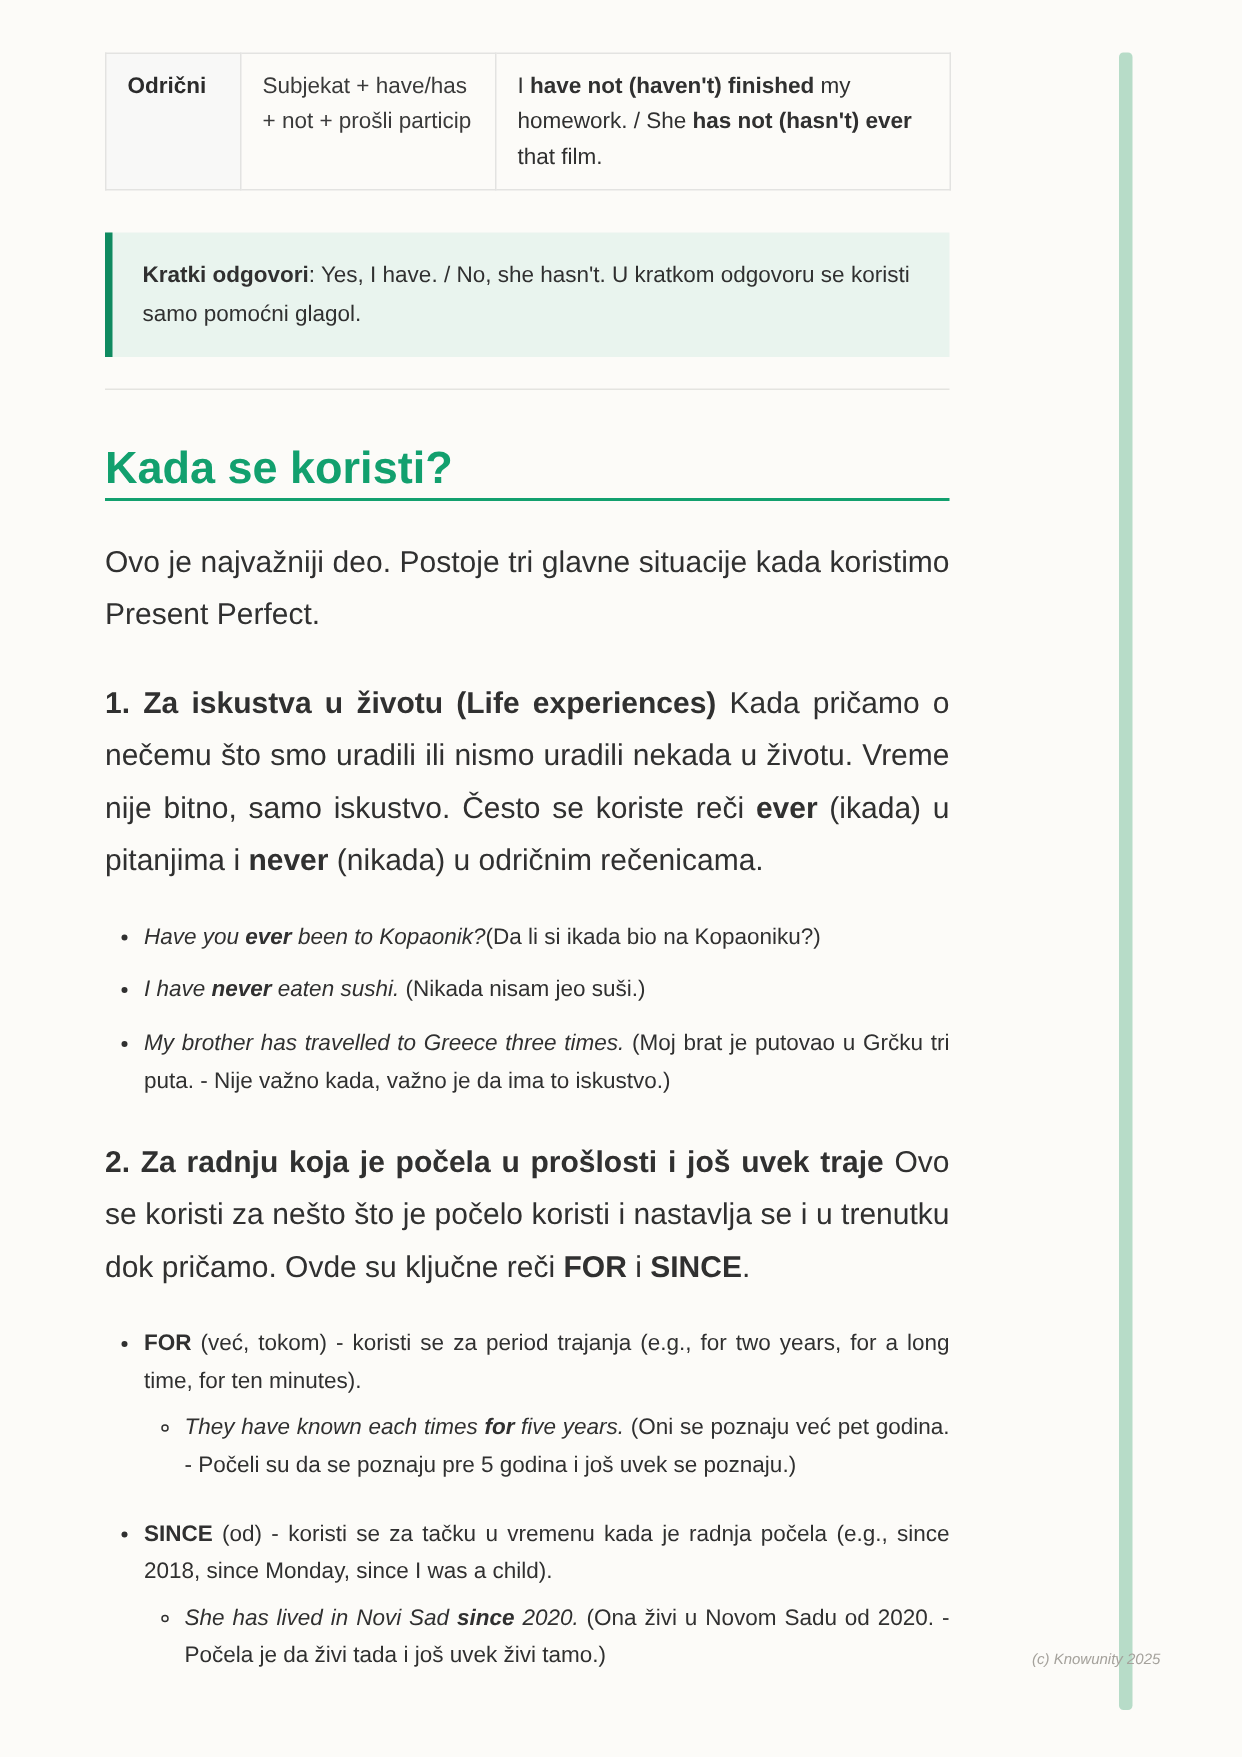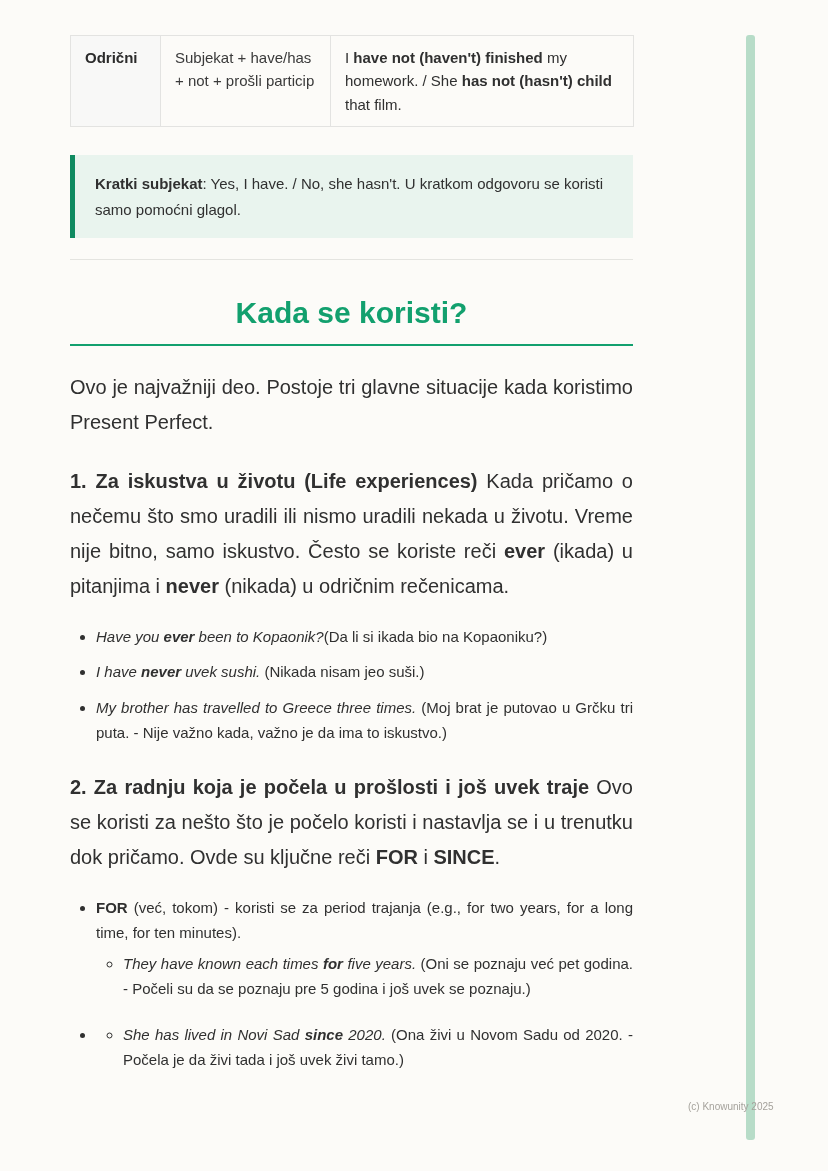--- a/index.html
+++ b/index.html
@@ -35,22 +35,20 @@
 
   hr.divider { margin: 21px 0 0; border: none; border-top: 1px solid #e4e4e0; }
 
   h1.section-title {
     margin: 34px 0 0;
     font-size: 30px;
     line-height: 1.25;
     font-weight: 700;
     color: var(--accent, #12a06e);
     border-bottom: 2px solid var(--accent, #12a06e);
-    padding-bottom: 12px;
-    text-align: center;
   }
 
   p.body-p { margin: 24px 0 0; font-size: 20px; line-height: 1.75; text-align: justify; }
 
   ul.main { margin: 20px 0 0; padding-left: 26px; font-size: 15px; }
   ul.main > li { line-height: 1.7; text-align: justify; }
   ul.main > li + li { margin-top: 10px; }
   ul.list2 > li + li { margin-top: 20px; }
   ul.sub { list-style: circle; margin: 5px 0 0; padding-left: 27px; }
   ul.sub > li { line-height: 1.7; text-align: justify; }
@@ -65,66 +63,68 @@
     background: var(--stripe, #b7dcc8);
     border-radius: 3px;
   }
   .copyright {
     position: absolute;
     left: 688px; top: 1101px;
     font-size: 10px;
     color: #a5a29c;
     z-index: 2;
     white-space: nowrap;
+    font-style: italic;
   }
 </style>
 </head>
 <body>
 
 <div class="page">
   <div class="content">
 
     <table class="gram">
       <tbody>
         <tr class="r1">
           <td class="c-label">Odrični</td>
           <td class="c-form">Subjekat + have/has + not + prošli particip</td>
-          <td class="c-ex"><span>I </span><span class="b">have not (haven't) finished</span><span> my homework. / She </span><span class="b">has not (hasn't) child</span><span> that film.</span></td>
+          <td class="c-ex"><span>I </span><span class="b">have not (haven't) finished</span><span> my homework. / She </span><span class="b">has not (hasn't) ever</span><span> that film.</span></td>
         </tr>
       </tbody>
     </table>
 
     <div class="callout">
-      <p><span class="b">Kratki subjekat</span><span>: Yes, I have. / No, she hasn't. U kratkom odgovoru se koristi samo pomoćni glagol.</span></p>
+      <p><span class="b">Kratki odgovori</span><span>: Yes, I have. / No, she hasn't. U kratkom odgovoru se koristi samo pomoćni glagol.</span></p>
     </div>
 
     <hr class="divider">
 
     <h1 class="section-title">Kada se koristi?</h1>
 
     <p class="body-p">Ovo je najvažniji deo. Postoje tri glavne situacije kada koristimo Present Perfect.</p>
 
     <p class="body-p"><span class="b">1. Za iskustva u životu (Life experiences)</span><span> Kada pričamo o nečemu što smo uradili ili nismo uradili nekada u životu. Vreme nije bitno, samo iskustvo. Često se koriste reči </span><span class="b">ever</span><span> (ikada) u pitanjima i </span><span class="b">never</span><span> (nikada) u odričnim rečenicama.</span></p>
 
     <ul class="main">
       <li><span class="i">Have you </span><span class="b i">ever</span><span class="i"> been to Kopaonik?</span><span>(Da li si ikada bio na Kopaoniku?)</span></li>
-      <li><span class="i">I have </span><span class="b i">never</span><span class="i"> uvek sushi.</span><span> (Nikada nisam jeo suši.)</span></li>
+      <li><span class="i">I have </span><span class="b i">never</span><span class="i"> eaten sushi.</span><span> (Nikada nisam jeo suši.)</span></li>
       <li><span class="i">My brother has travelled to Greece three times.</span><span> (Moj brat je putovao u Grčku tri puta. - Nije važno kada, važno je da ima to iskustvo.)</span></li>
     </ul>
 
     <p class="body-p"><span class="b">2. Za radnju koja je počela u prošlosti i još uvek traje</span><span> Ovo se koristi za nešto što je počelo koristi i nastavlja se i u trenutku dok pričamo. Ovde su ključne reči </span><span class="b">FOR</span><span> i </span><span class="b">SINCE</span><span>.</span></p>
 
     <ul class="main list2">
       <li>
         <div><span class="b">FOR</span><span> (već, tokom) - koristi se za period trajanja (e.g., for two years, for a long time, for ten minutes).</span></div>
         <ul class="sub">
           <li><span class="i">They have known each times </span><span class="b i">for</span><span class="i"> five years.</span><span> (Oni se poznaju već pet godina. - Počeli su da se poznaju pre 5 godina i još uvek se poznaju.)</span></li>
         </ul>
       </li>
       <li>
+        <div><span class="b">SINCE</span><span> (od) - koristi se za tačku u vremenu kada je radnja počela (e.g., since 2018, since Monday, since I was a child).</span></div>
         <ul class="sub">
           <li><span class="i">She has lived in Novi Sad </span><span class="b i">since</span><span class="i"> 2020.</span><span> (Ona živi u Novom Sadu od 2020. - Počela je da živi tada i još uvek živi tamo.)</span></li>
         </ul>
       </li>
     </ul>
 
   </div>
 
   <div class="stripe"></div>
   <div class="copyright">(c) Knowunity 2025</div>

